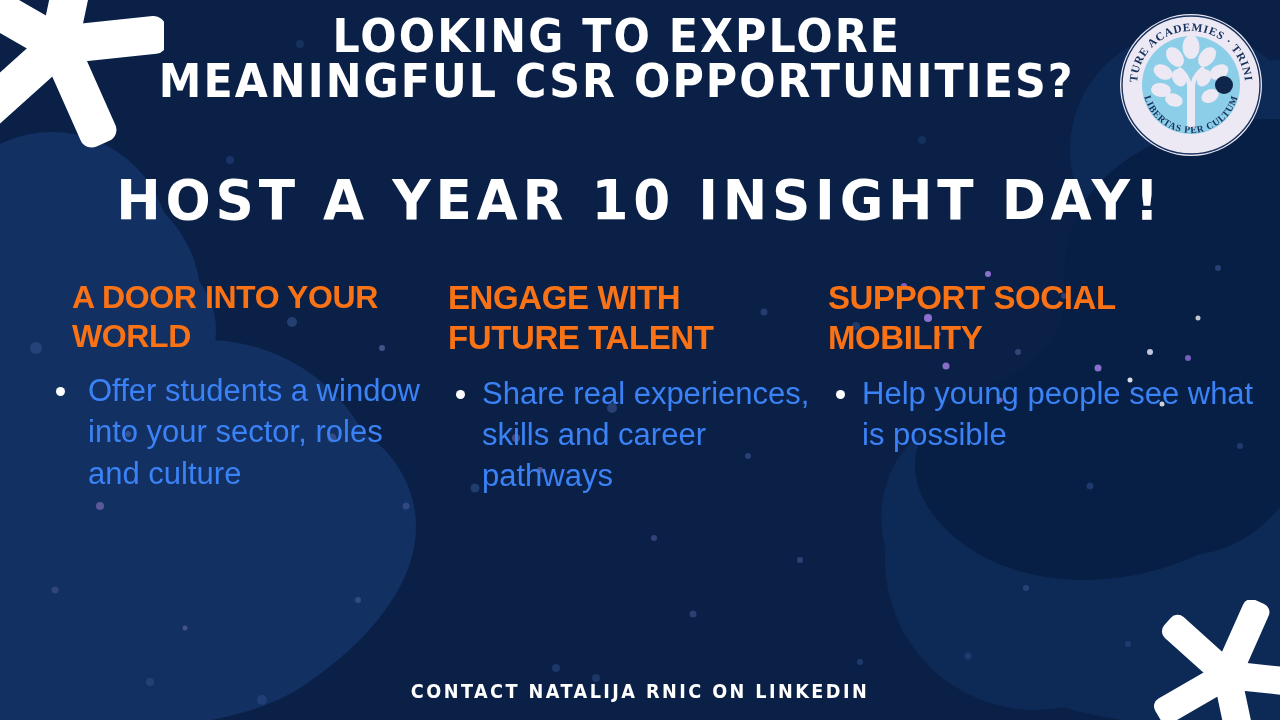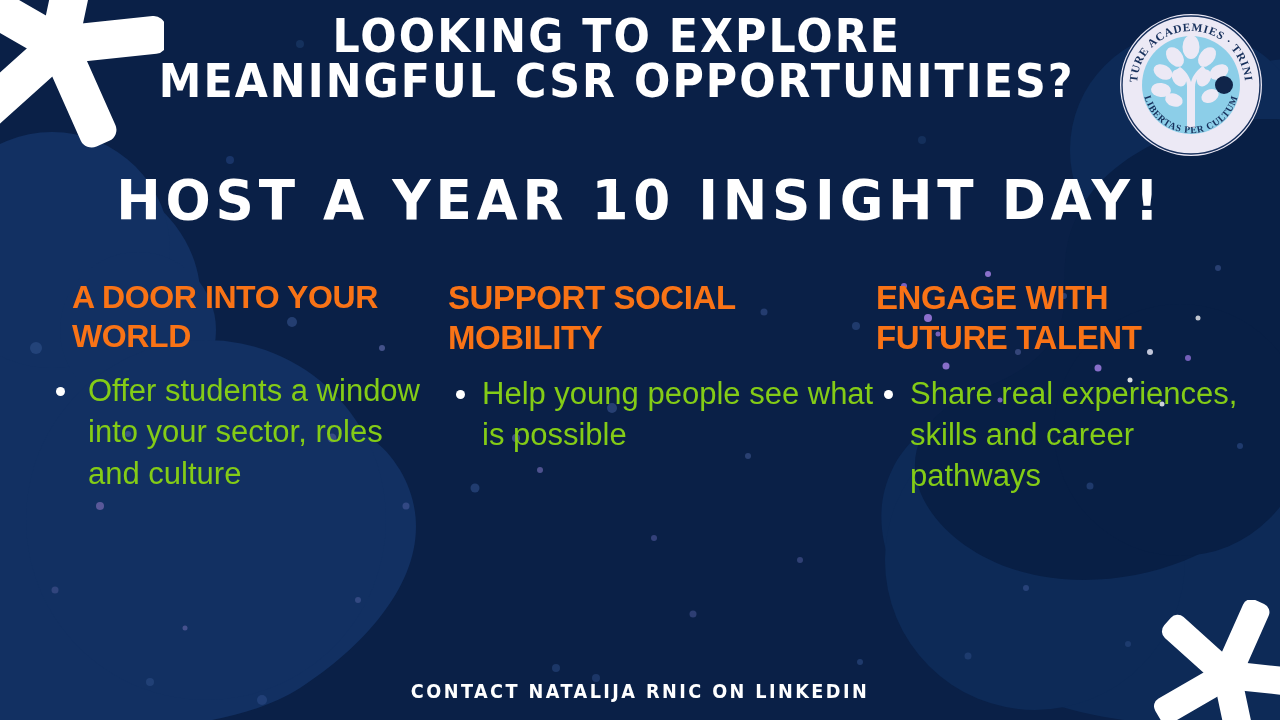--- a/index.html
+++ b/index.html
@@ -77,21 +77,21 @@
   .col-1 .col-head { padding-left:24px; font-size:32px; }
   .col-2 .col-head { font-size:33px; }
   .col-3 .col-head { font-size:33px; }
 
   .bullets { list-style:none; }
   .bullets li {
     position:relative;
     padding-left:34px;
     font-size:31px;
     line-height:1.33;
-    color:#84cc16;
+    color:#3b82f6;
     font-weight:400;
   }
   .bullets li::before {
     content:"";
     position:absolute;
     left:8px; top:17px;
     width:9px; height:9px;
     border-radius:50%;
     background:#ffffff;
   }
@@ -275,30 +275,30 @@
 
   <div class="columns">
 
     <div class="col col-1">
       <div class="col-head">A door into your world</div>
       <ul class="bullets">
         <li>Offer students a window into your sector, roles and culture</li>
       </ul>
     </div>
 
+    <div class="col col-2">
+      <div class="col-head">Engage with future talent</div>
+      <ul class="bullets">
+        <li>Share real experiences, skills and career pathways</li>
+      </ul>
+    </div>
+
     <div class="col col-3">
       <div class="col-head">Support social mobility</div>
       <ul class="bullets">
         <li>Help young people see what is possible</li>
       </ul>
     </div>
 
-    <div class="col col-2">
-      <div class="col-head">Engage with future talent</div>
-      <ul class="bullets">
-        <li>Share real experiences, skills and career pathways</li>
-      </ul>
-    </div>
-
   </div>
 
   <div class="footer">Contact Natalija Rnic on LinkedIn</div>
 </div>
 
 </body></html>

